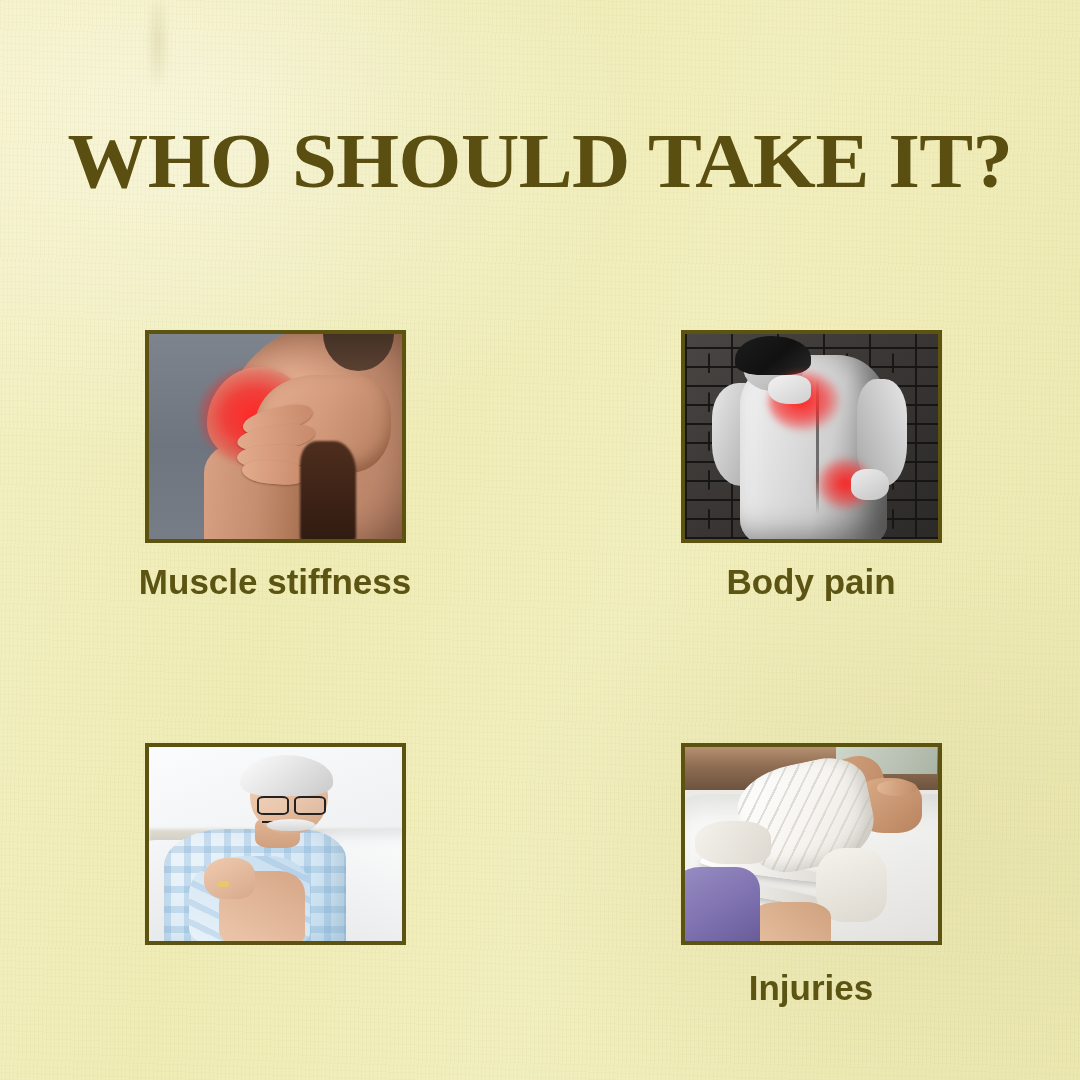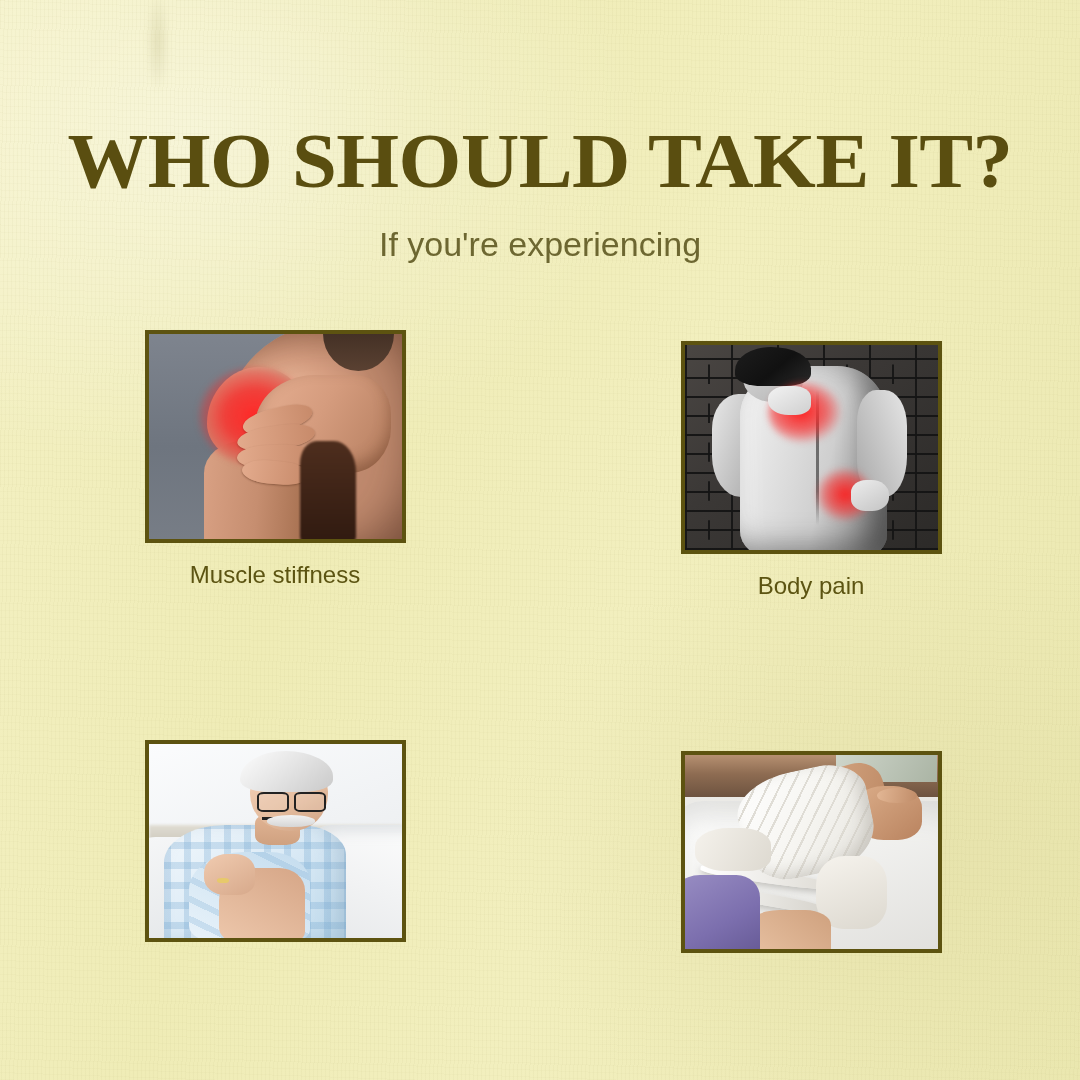--- a/index.html
+++ b/index.html
@@ -68,40 +68,40 @@
   
   .grid {
     position:absolute;
     left:0; right:0; top:330px;
     display:grid;
     grid-template-columns:1fr 1fr;
     justify-items:center;
   }
   .col { width:540px; display:flex; flex-direction:column; align-items:center; }
   .col.left  { padding-left:10px; }
-  .col.right { padding-left:2px;margin-top:11px; }
+  .col.right { padding-left:2px; }
 
   .card { display:flex; flex-direction:column; align-items:center; }
 
   .photo-frame {
     border:4px solid #5d5310;
     overflow:hidden;
     position:relative;
     background:#cfcfcf;
   }
   .r1 .photo-frame { width:261px; height:213px; }
   .r2 .photo-frame { width:261px; height:202px; }
 
   .photo { position:absolute; inset:0; overflow:hidden; }
 
   .caption {
     margin-top:16px;
     font-family:"Liberation Sans", sans-serif;
-    font-weight:400;
-    font-size:24px;
+    font-weight:700;
+    font-size:35px;
     line-height:1.32;
     color:#5c5412;
     text-align:center;
     max-width:300px;
   }
   .row2 { margin-top:138px; }
   .row2 .caption { margin-top:20px; }
 
   
   .ph-shoulder { background:linear-gradient(180deg,#7e848e 0%, #6e757f 55%, #777d86 100%); }
@@ -380,21 +380,20 @@
     border-radius:40% 30% 18% 22%;
   }
 </style>
 </head>
 <body>
 
 <div id="poster">
 
   <div class="header">
     <div class="title">WHO SHOULD TAKE IT?</div>
-    <div class="subtitle">If you're experiencing</div>
   </div>
 
   <div class="grid">
 
     <div class="col left">
       <div class="card r1">
         <div class="photo-frame">
           <div class="photo ph-shoulder">
             <div class="torso"></div>
             <div class="delt"></div>
@@ -472,17 +471,18 @@
             <div class="shin"></div>
             <div class="foot"></div>
             <div class="toes"></div>
             <div class="bandage"></div>
             <div class="gloveL"></div>
             <div class="gloveR"></div>
             <div class="armL"></div>
             <div class="scrub"></div>
           </div>
         </div>
+        <div class="caption">Injuries</div>
       </div>
     </div>
 
   </div>
 </div>
 
 </body></html>

